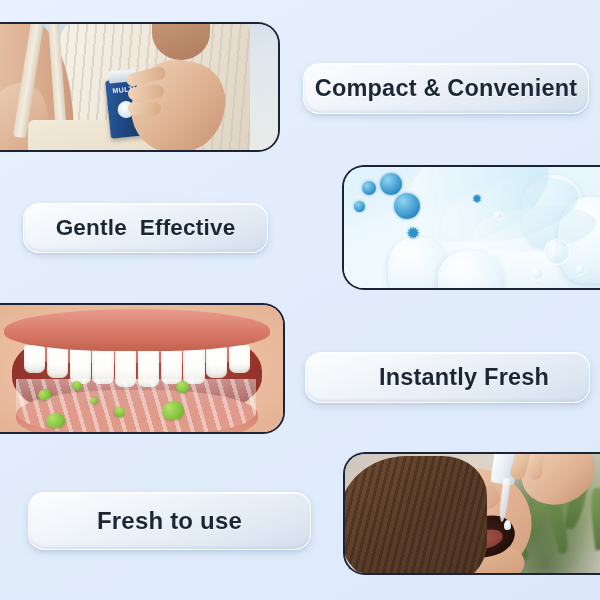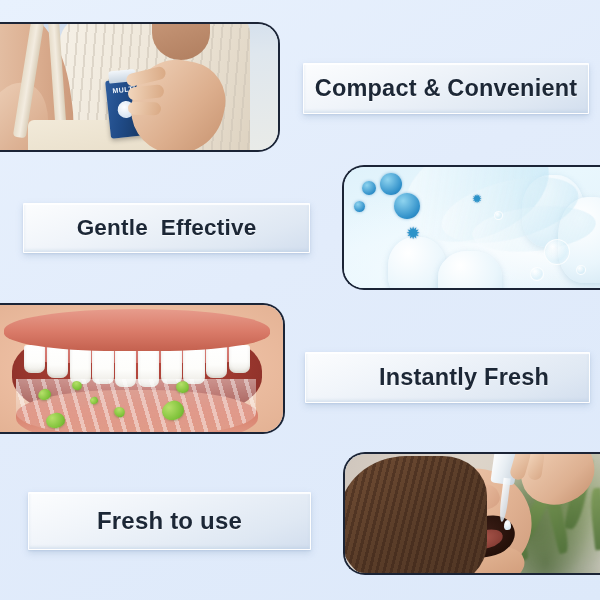--- a/index.html
+++ b/index.html
@@ -402,41 +402,41 @@
   }
   .finger-t.a { left: 168px; top: -8px; width: 15px; height: 34px; transform: rotate(16deg); }
   .finger-t.b { left: 184px; top: -4px; width: 14px; height: 30px; transform: rotate(8deg); }
 
   
   .pill {
     position: absolute;
     display: flex;
     align-items: center;
     justify-content: center;
-    border-radius: 1px;
+    border-radius: 16px;
     background: linear-gradient(160deg, #fcfdfe 0%, #f1f5fa 32%, #dfe8f3 78%, #d2deee 100%);
     border: 1px solid rgba(255,255,255,.95);
     box-shadow:
       0 3px 7px rgba(120,150,185,.28),
       0 1px 2px rgba(110,140,180,.18),
       inset 0 1px 1px rgba(255,255,255,.95),
       inset 0 -2px 3px rgba(172,195,222,.35);
   }
   .pill-label {
     font-weight: 700;
     color: #1c2736;
     letter-spacing: .2px;
     white-space: pre;
     text-shadow: 0 1px 0 rgba(255,255,255,.75);
   }
 
   #pill-compact  { left: 303px; top: 63px;  width: 286px; height: 51px; }
   #pill-compact  .pill-label { font-size: 23.5px; }
 
-  #pill-gentle   { left: 23px;  top: 203px; width: 287px; height: 50px; }
+  #pill-gentle   { left: 23px;  top: 203px; width: 245px; height: 50px; }
   #pill-gentle   .pill-label { font-size: 22.5px; }
 
   #pill-fresh    { left: 305px; top: 352px; width: 285px; height: 51px; padding-left: 33px; }
   #pill-fresh    .pill-label { font-size: 23.5px; }
 
   #pill-ready    { left: 28px;  top: 492px; width: 283px; height: 58px; }
   #pill-ready    .pill-label { font-size: 24px; }
 </style>
 </head>
 <body>

